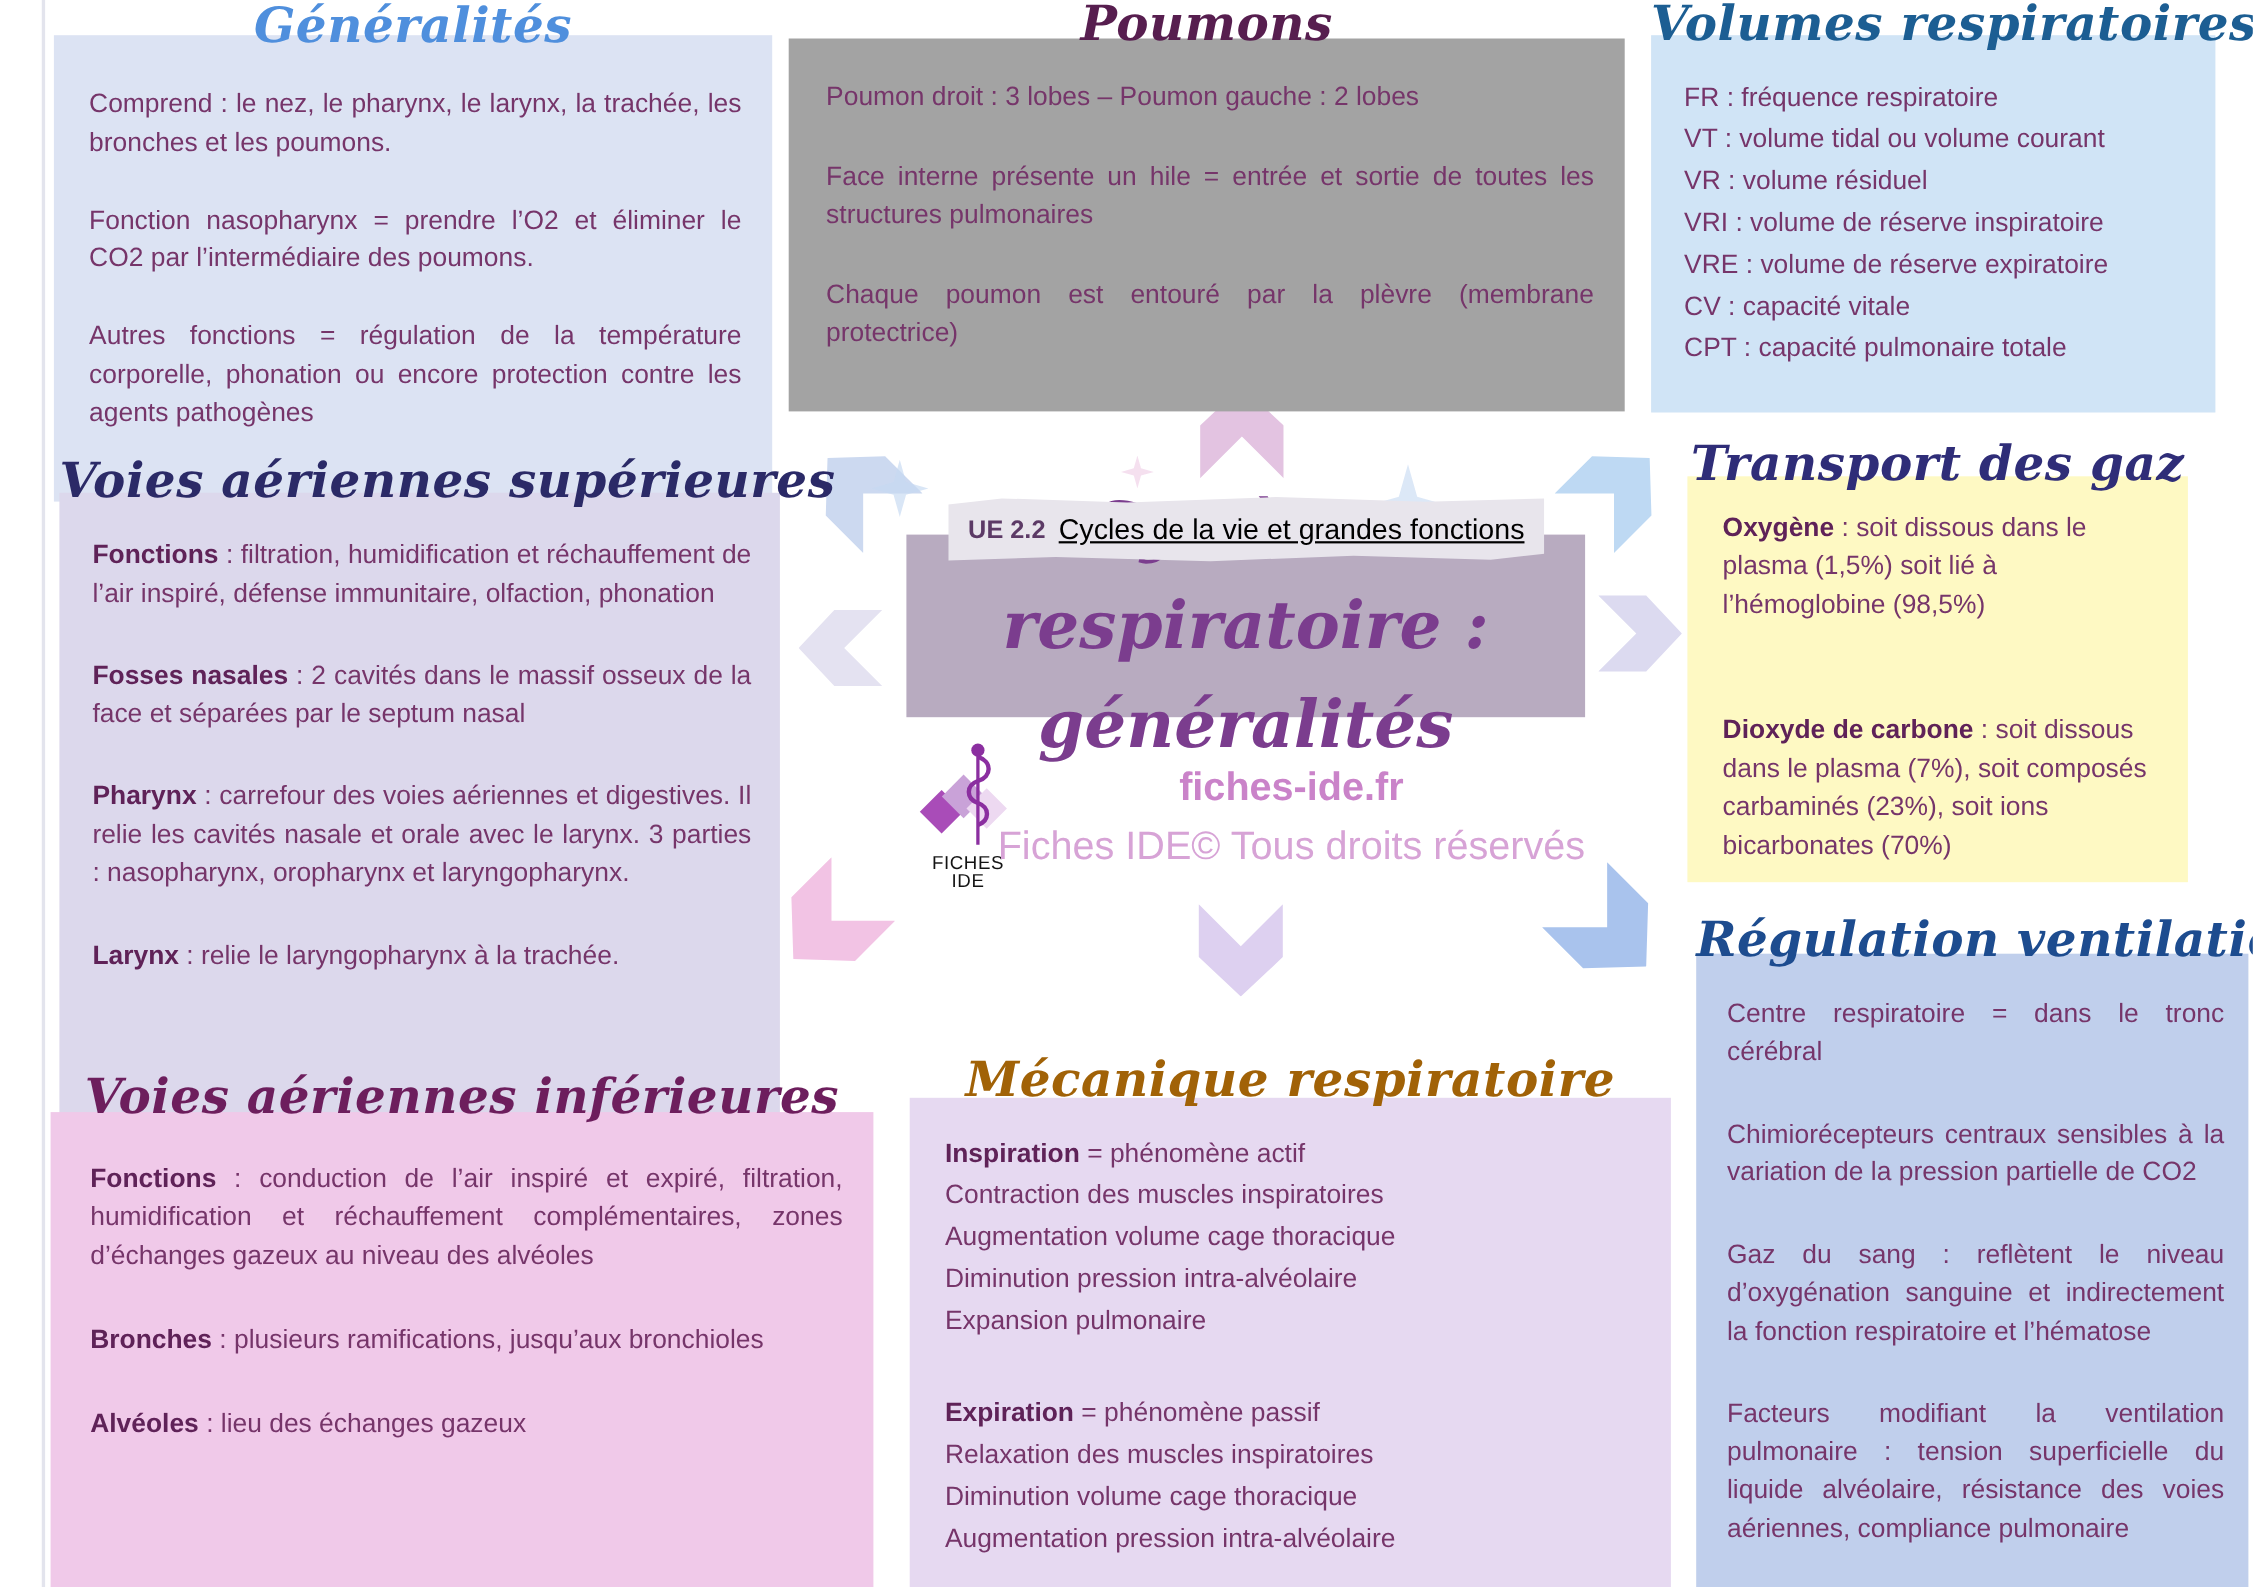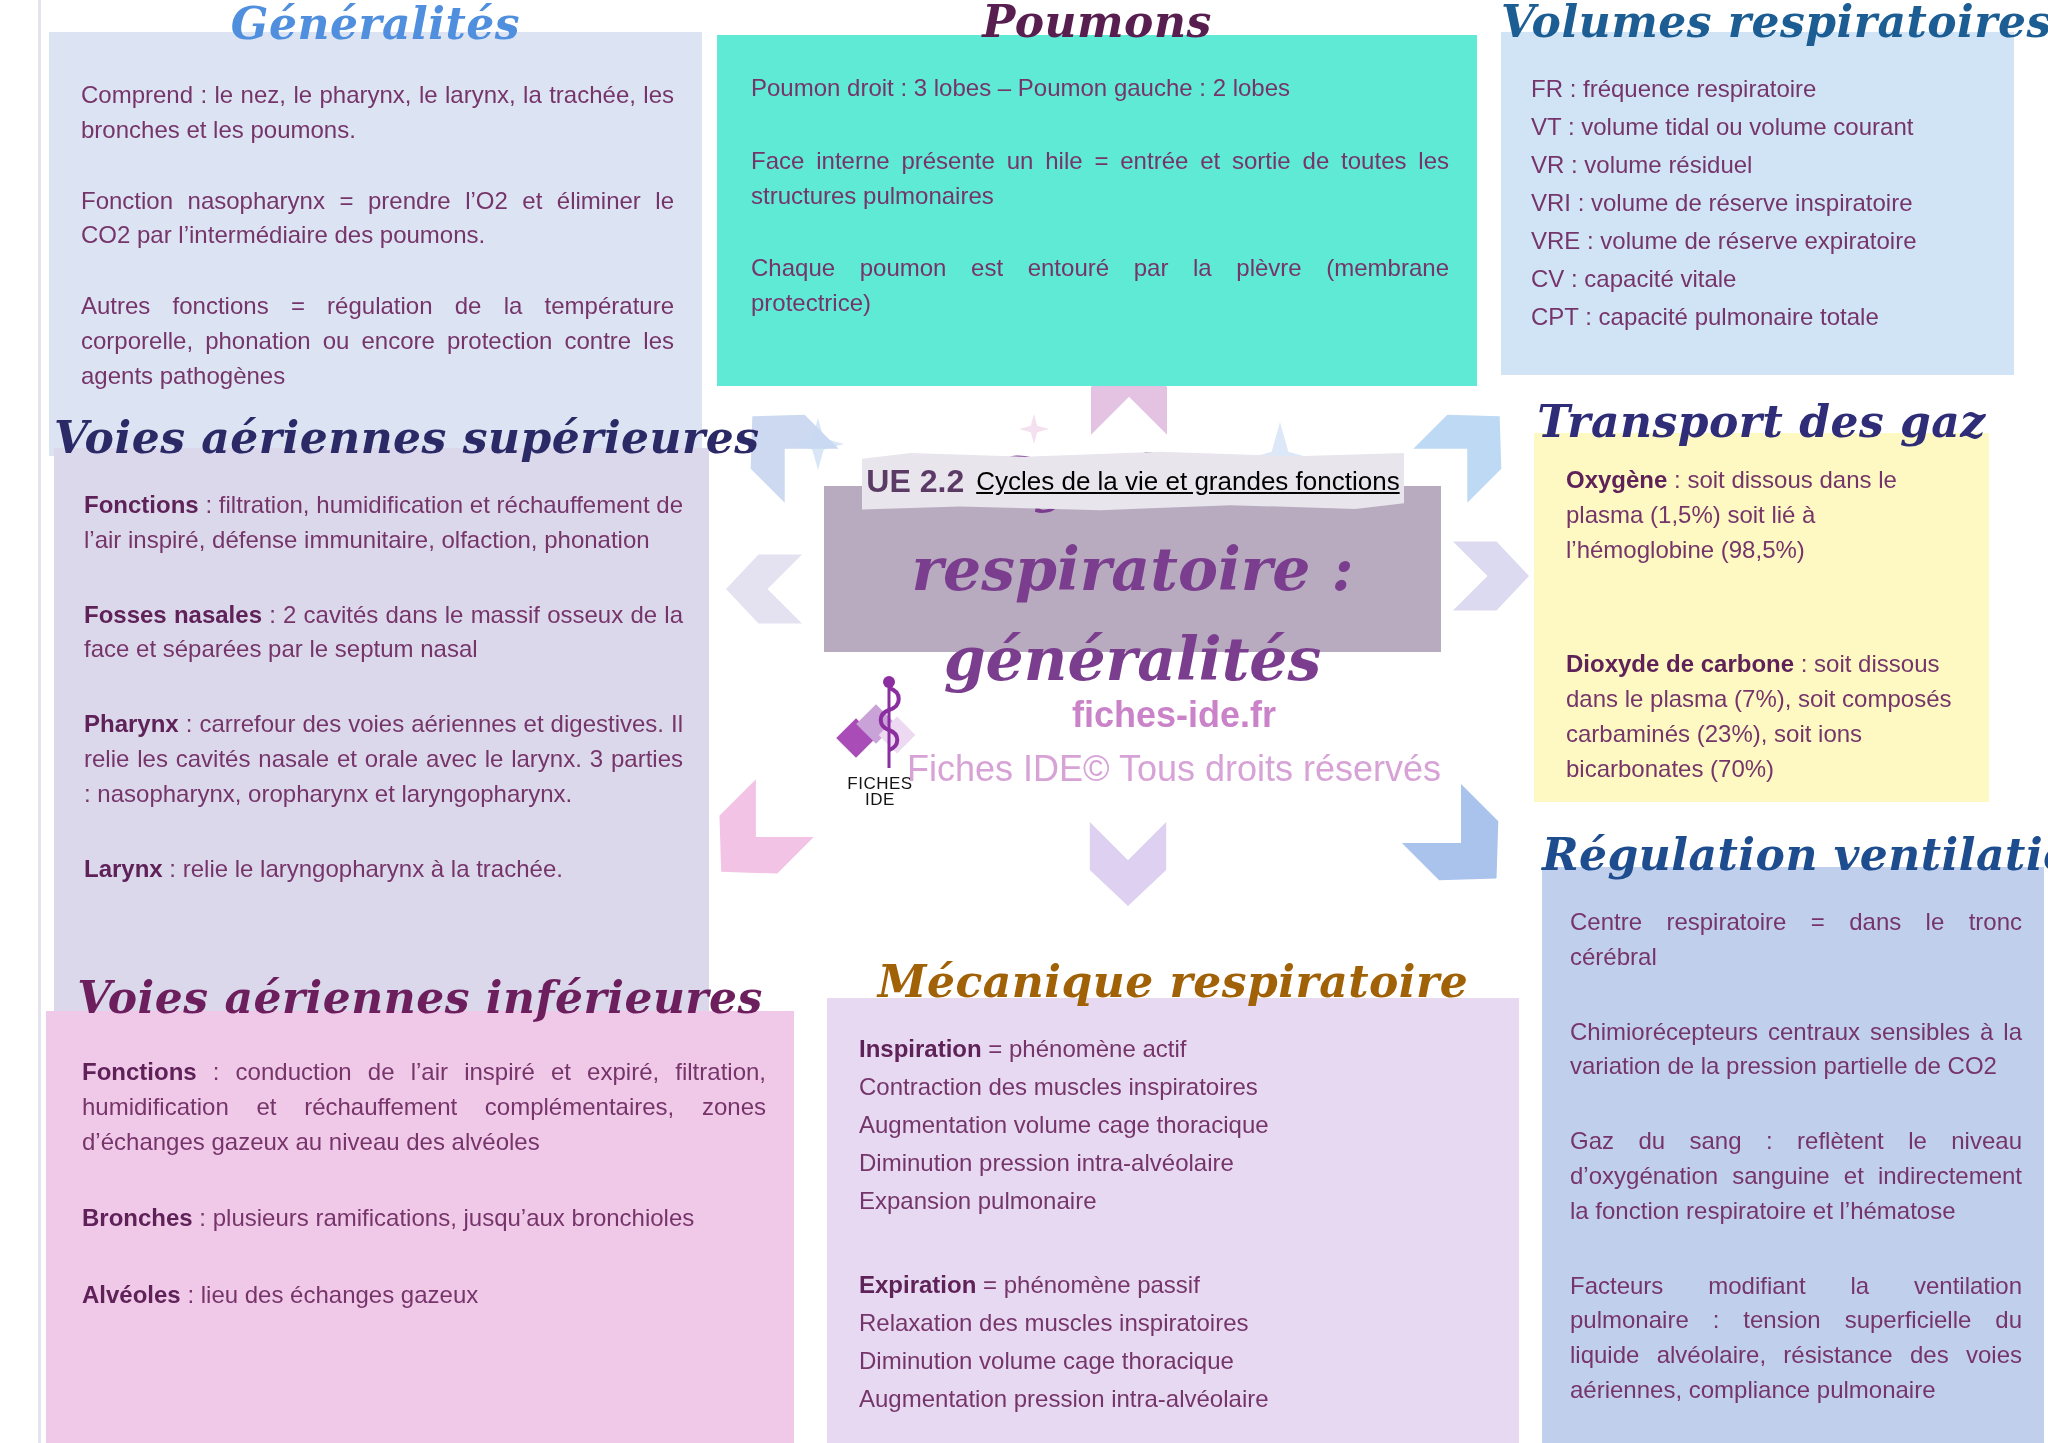--- a/index.html
+++ b/index.html
@@ -26,21 +26,21 @@
   .just p{text-align:justify;}
 
   
   .sec-gen{left:15px;top:2px;width:653px;height:410px;}
   .sec-gen .panel{top:30px;height:378px;background:#dce3f3;padding:46px 28px 0 32px;}
   .t-gen{color:#4f8fdd;}
   .sec-gen .panel p{margin-bottom:36px;}
 
   
   .sec-pou{left:683px;top:0;width:760px;height:340px;}
-  .sec-pou .panel{top:35px;height:303px;background:#5eead4;padding:36px 28px 12px 34px;}
+  .sec-pou .panel{top:35px;height:303px;background:#a3a3a3;padding:36px 28px 0 34px;}
   .t-pou{color:#571e4f;}
   .sec-pou .panel p{margin-bottom:38px;}
 
   
   .sec-vol{left:1467px;top:0;width:513px;height:340px;}
   .sec-vol .panel{top:32px;height:305px;background:#d0e4f6;padding:38px 16px 0 30px;}
   .t-vol{color:#1c5e93;}
   .sec-vol .panel div{line-height:38px;}
 
   
@@ -73,21 +73,21 @@
   .sec-reg .panel{top:34px;height:551px;background:#c0cfec;padding:38px 22px 0 28px;}
   .t-reg{color:#1d4c8f;}
   .sec-reg .panel p{margin-bottom:40px;}
 
   
   .center-band{
     position:absolute;left:828px;top:450px;width:542px;height:62px;z-index:4;
     background:#e8e5ec;display:flex;align-items:center;justify-content:center;gap:12px;
     clip-path:polygon(0% 14%,9% 5%,30% 11%,55% 3%,80% 10%,100% 5%,100% 86%,91% 95%,68% 89%,44% 97%,18% 91%,0% 96%);
   }
-  .course-code{font-size:32px;font-weight:bold;color:#5c3a66;}
+  .course-code{font-size:23px;font-weight:bold;color:#5c3a66;}
   .course-label{font-size:26px;color:#000000;text-decoration:underline;}
   .center-box{
     position:absolute;left:790px;top:486px;width:617px;height:166px;z-index:2;
     background:#b8abc0;display:flex;flex-direction:column;align-items:center;justify-content:center;
   }
   .center-title{
     font-family:"DejaVu Serif",serif;font-style:italic;font-weight:bold;
     font-size:60px;line-height:1.5;color:#7b3d8e;text-align:center;
   }
   .logo{position:absolute;left:798px;top:672px;width:96px;height:134px;text-align:center;z-index:2;}

